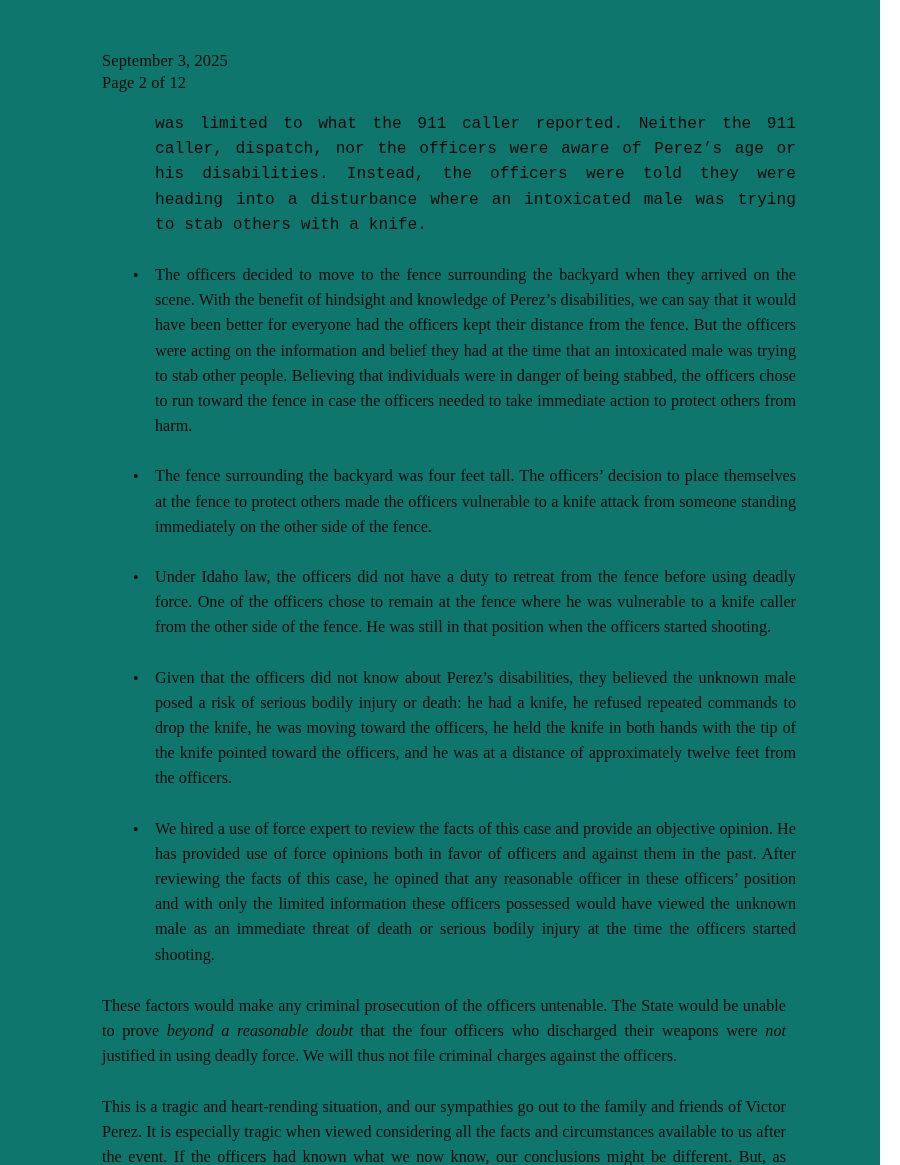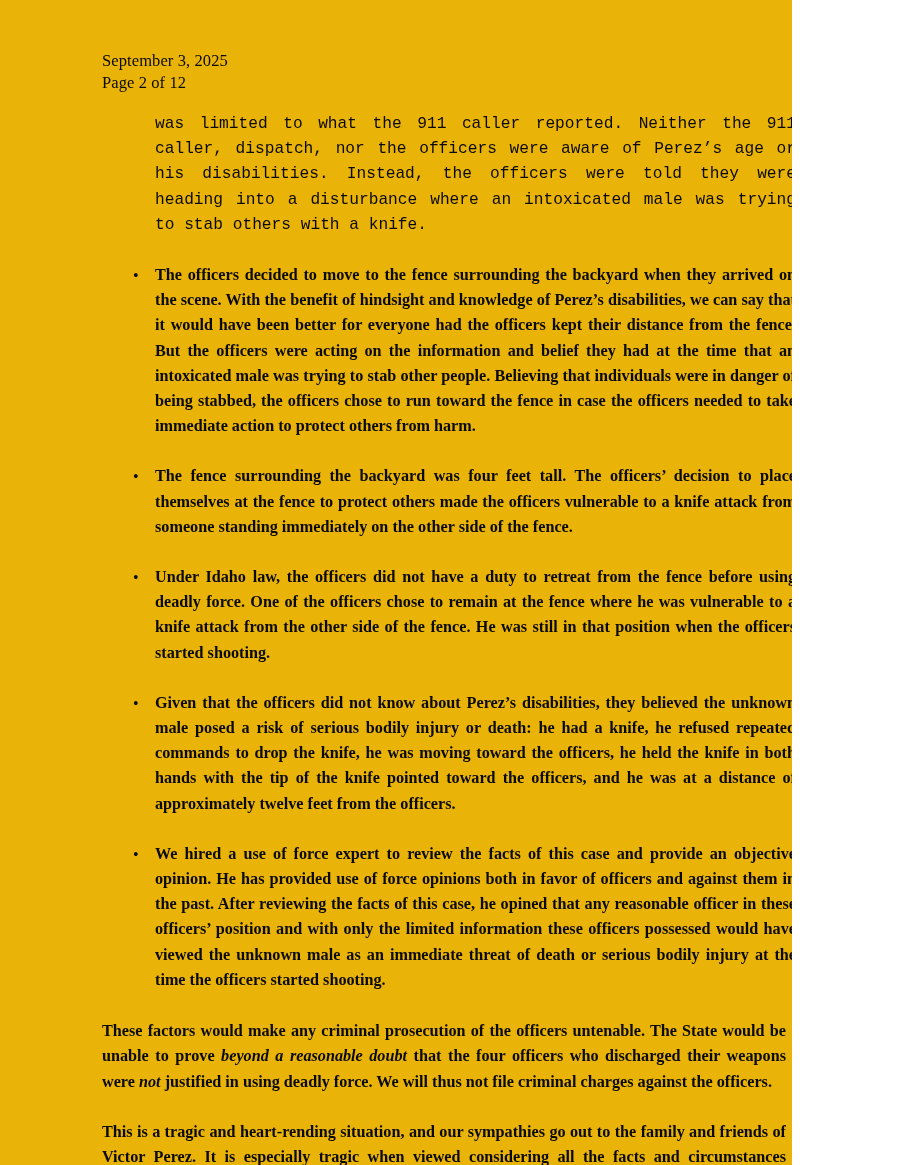--- a/index.html
+++ b/index.html
@@ -2,23 +2,23 @@
 <html><head>
 <meta charset="utf-8">
 <style>
   html, body {
     margin: 0;
     padding: 0;
     background: #ffffff;
   }
   .page {
     position: relative;
-    width: 792px;
+    width: 880px;
     height: 1165px;
-    background: #eab308;
+    background: #0f766e;
     font-family: "Liberation Serif", "DejaVu Serif", serif;
     color: #0a0a0a;
     overflow: hidden;
   }
 
   
   .doc-header {
     position: absolute;
     left: 102px;
     top: 50px;
@@ -64,28 +64,26 @@
     position: absolute;
     left: 31px;
     top: 0;
     width: 12px;
     text-align: left;
     font-size: 16px;
     line-height: 25.2px;
   }
   ul.bullets > li .bullet-text {
     display: block;
-    font-weight: bold;
   }
 
   
   p.close-para {
     margin: 25px 10px 0 0;
     text-align: justify;
-    font-weight: bold;
   }
   p.close-para.first-close { margin-top: 26px; }
 
   em.italic { font-style: italic; }
 
   
 </style>
 </head>
 <body>
 
@@ -104,21 +102,21 @@
       <li>
         <span class="bullet-marker">•</span>
         <span class="bullet-text">The officers decided to move to the fence surrounding the backyard when they arrived on the scene. With the benefit of hindsight and knowledge of Perez’s disabilities, we can say that it would have been better for everyone had the officers kept their distance from the fence. But the officers were acting on the information and belief they had at the time that an intoxicated male was trying to stab other people. Believing that individuals were in danger of being stabbed, the officers chose to run toward the fence in case the officers needed to take immediate action to protect others from harm.</span>
       </li>
       <li>
         <span class="bullet-marker">•</span>
         <span class="bullet-text">The fence surrounding the backyard was four feet tall. The officers’ decision to place themselves at the fence to protect others made the officers vulnerable to a knife attack from someone standing immediately on the other side of the fence.</span>
       </li>
       <li>
         <span class="bullet-marker">•</span>
-        <span class="bullet-text">Under Idaho law, the officers did not have a duty to retreat from the fence before using deadly force. One of the officers chose to remain at the fence where he was vulnerable to a knife attack from the other side of the fence. He was still in that position when the officers started shooting.</span>
+        <span class="bullet-text">Under Idaho law, the officers did not have a duty to retreat from the fence before using deadly force. One of the officers chose to remain at the fence where he was vulnerable to a knife caller from the other side of the fence. He was still in that position when the officers started shooting.</span>
       </li>
       <li>
         <span class="bullet-marker">•</span>
         <span class="bullet-text">Given that the officers did not know about Perez’s disabilities, they believed the unknown male posed a risk of serious bodily injury or death: he had a knife, he refused repeated commands to drop the knife, he was moving toward the officers, he held the knife in both hands with the tip of the knife pointed toward the officers, and he was at a distance of approximately twelve feet from the officers.</span>
       </li>
       <li>
         <span class="bullet-marker">•</span>
         <span class="bullet-text">We hired a use of force expert to review the facts of this case and provide an objective opinion. He has provided use of force opinions both in favor of officers and against them in the past. After reviewing the facts of this case, he opined that any reasonable officer in these officers’ position and with only the limited information these officers possessed would have viewed the unknown male as an immediate threat of death or serious bodily injury at the time the officers started shooting.</span>
       </li>
     </ul>

